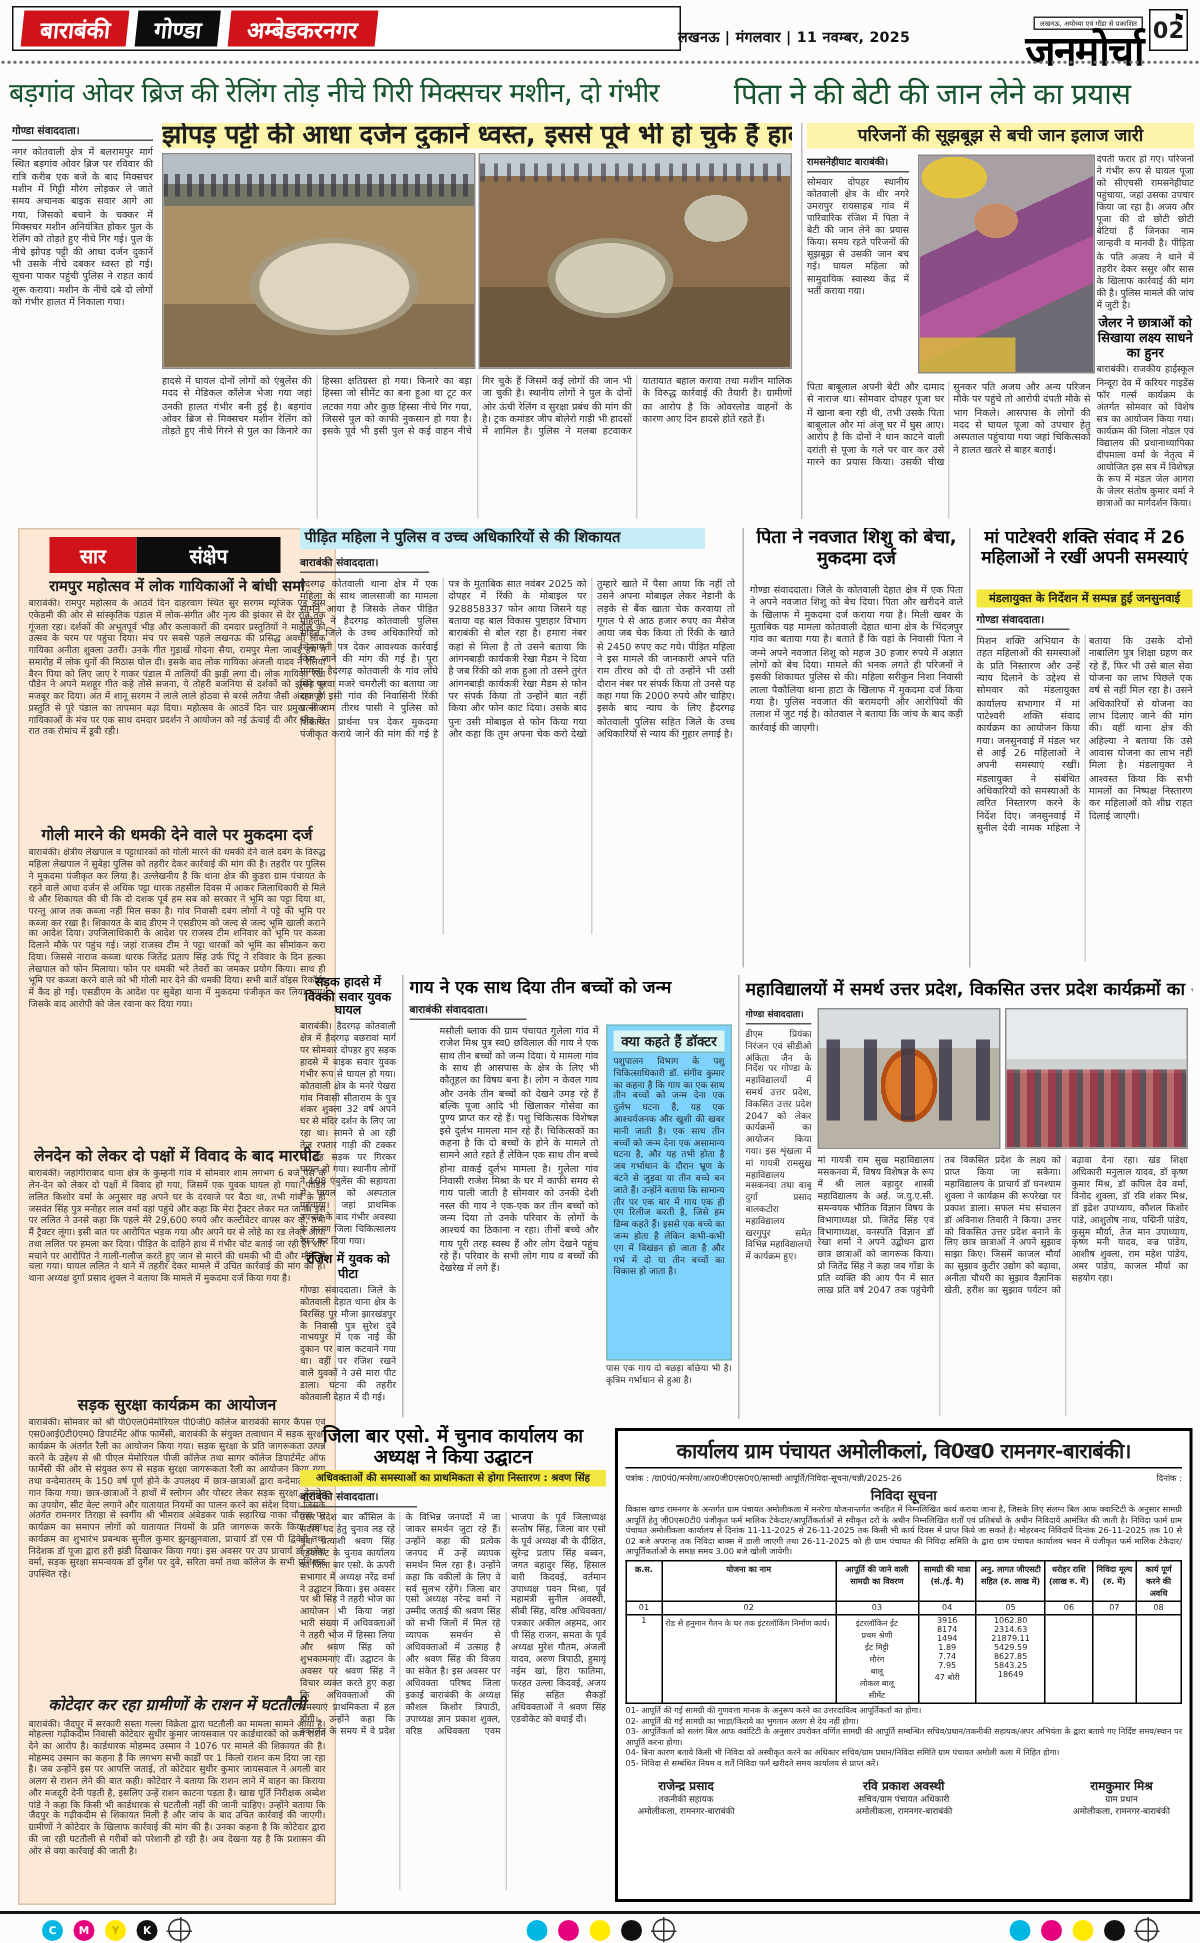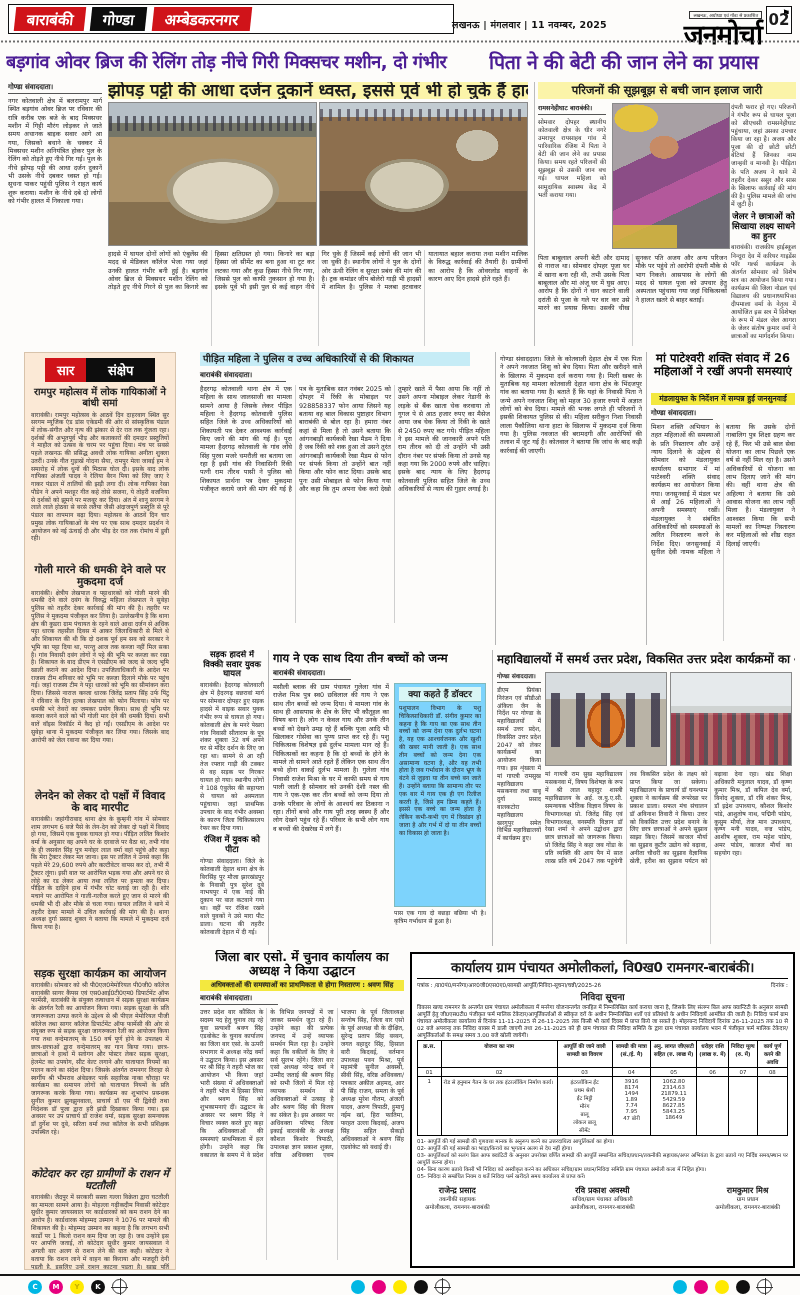--- a/index.html
+++ b/index.html
@@ -17,21 +17,21 @@
   .loc-strip{border:1.5px solid #111;background:#fff;display:flex;align-items:center;gap:6px;padding:2px 6px;}
   .loc-tab{color:#fff;font-weight:bold;font-size:15px;padding:2px 12px;transform:skewX(-6deg);}
   .loc-red{background:#d01319;}
   .loc-black{background:#0d0d0d;}
   .dateline{font-weight:bold;font-size:9.5px;letter-spacing:0.2px;color:#111;}
   .masthead-title{font-weight:bold;font-size:27px;line-height:1;color:#000;letter-spacing:-1px;}
   .masthead-slogan{border:1px solid #333;font-size:4.6px;padding:0 3px;color:#222;display:inline-block;}
   .pagebox{border:1.6px solid #111;text-align:center;font-weight:bold;font-size:15px;line-height:26px;background:#fff;}
   .flag{position:absolute;top:-7px;right:1px;font-size:9px;color:#000;}
   .dotband{background-image:radial-gradient(circle,#6b6b6b 0.9px,transparent 1.3px);background-size:4px 7px;}
-  .banner{font-weight:bold;color:#4c1d95;letter-spacing:-0.4px;}
+  .banner{font-weight:normal;color:#14532d;letter-spacing:-0.4px;}
   
   .ph{border:1px solid #8a8a8a;position:relative;overflow:hidden;}
   .ph-mix1{background:
     radial-gradient(ellipse 90px 52px at 55% 62%, #ddd5c0 0 55%, #a59a80 56% 62%, transparent 63%),
     linear-gradient(180deg,#b6bfc6 0 14%,#757668 14% 24%,#ab9168 24% 70%,#86704f 70% 100%);}
   .ph-mix1::before{content:'';position:absolute;top:9%;left:0;right:0;height:11%;
     background:repeating-linear-gradient(90deg,#3c3c46 0 3px,transparent 3px 8px);opacity:.75;}
   .ph-mix2{background:
     radial-gradient(ellipse 66px 42px at 42% 58%, #d2cbb5 0 55%, #9c9278 56% 63%, transparent 64%),
     radial-gradient(ellipse 38px 28px at 76% 30%, #c6bfab 0 55%, transparent 56%),
@@ -131,21 +131,21 @@
   </div>
   <div class="abs ph ph-woman" style="left:74px;top:21px;width:118px;height:146px;"></div>
   <div class="abs clip" style="left:196px;top:21px;width:65px;height:243px;">
     <div class="bodytxt" style="font-size:6.2px;">दंपती फरार हो गए। परिजनों ने गंभीर रूप से घायल पूजा को सीएचसी रामसनेहीघाट पहुंचाया, जहां उसका उपचार किया जा रहा है। अजय और पूजा की दो छोटी छोटी बेटियां हैं जिनका नाम जान्हवी व मानवी है। पीड़िता के पति अजय ने थाने में तहरीर देकर ससुर और सास के खिलाफ कार्रवाई की मांग की है। पुलिस मामले की जांच में जुटी है।</div>
     <div class="hl" style="font-size:8.6px;text-align:center;line-height:1.15;margin:4px 0 2px;">जेलर ने छात्राओं को सिखाया लक्ष्य साधने का हुनर</div>
     <div class="bodytxt" style="font-size:6.2px;">बाराबंकी। राजकीय हाईस्कूल निन्दूरा देव में करियर गाइडेंस फॉर गर्ल्स कार्यक्रम के अंतर्गत सोमवार को विशेष सत्र का आयोजन किया गया। कार्यक्रम की जिला नोडल एवं विद्यालय की प्रधानाध्यापिका दीपमाला वर्मा के नेतृत्व में आयोजित इस सत्र में विशेषज्ञ के रूप में मंडल जेल आगरा के जेलर संतोष कुमार वर्मा ने छात्राओं का मार्गदर्शन किया।</div>
   </div>
   <div class="abs bodytxt cols2 clip" style="left:3px;top:172px;width:189px;height:92px;">पिता बाबूलाल अपनी बेटी और दामाद से नाराज था। सोमवार दोपहर पूजा घर में खाना बना रही थी, तभी उसके पिता बाबूलाल और मां अंजू घर में घुस आए। आरोप है कि दोनों ने धान काटने वाली दरांती से पूजा के गले पर वार कर उसे मारने का प्रयास किया। उसकी चीख सुनकर पति अजय और अन्य परिजन मौके पर पहुंचे तो आरोपी दंपती मौके से भाग निकले। आसपास के लोगों की मदद से घायल पूजा को उपचार हेतु अस्पताल पहुंचाया गया जहां चिकित्सकों ने हालत खतरे से बाहर बताई।</div>
 </div>
 
-<div class="abs saar clip" style="left:24px;top:352px;width:152px;height:918px;">
+<div class="abs saar clip" style="left:12px;top:352px;width:212px;height:918px;">
   <div style="display:flex;margin:0 14px 4px;">
     <div class="saar-tab loc-red" style="width:58px;">सार</div>
     <div class="saar-tab loc-black" style="width:96px;">संक्षेप</div>
   </div>
   <div>
     <div class="saar-h">रामपुर महोत्सव में लोक गायिकाओं ने बांधी समां</div>
     <div class="saar-b" style="height:148px;">बाराबंकी। रामपुर महोत्सव के आठवें दिन दाहरवाग स्थित सुर सरगम म्यूजिक एंड डांस एकेडमी की ओर से सांस्कृतिक पंडाल में लोक-संगीत और नृत्य की झंकार से देर रात तक गूंजता रहा। दर्शकों की अभूतपूर्व भीड़ और कलाकारों की दमदार प्रस्तुतियों ने माहौल को उत्सव के चरम पर पहुंचा दिया। मंच पर सबसे पहले लखनऊ की प्रसिद्ध अवधी लोक गायिका अनीता शुक्ला उतरीं। उनके गीत गुड़ाखें गोदना सैया, रामपुर मेला जाबई हम ने समारोह में लोक धुनों की मिठास घोल दी। इसके बाद लोक गायिका अंजली यादव ने रेलिया बैरन पिया को लिए जाए रे गाकर पंडाल में तालियों की झड़ी लगा दी। लोक गायिका रेखा पौडेन ने अपने मशहूर गीत कहे तोसे सजना, ये तोहरी बजनिया से दर्शकों को झूमने पर मजबूर कर दिया। अंत में शानू सरगम ने लाले लाले होठवा से बरसे लतैया जैसी अंदाजपूर्ण प्रस्तुति से पूरे पंडाल का तापमान बढ़ा दिया। महोत्सव के आठवें दिन चार प्रमुख लोक गायिकाओं के मंच पर एक साथ दमदार प्रदर्शन ने आयोजन को नई ऊंचाई दी और भीड़ देर रात तक रोमांच में डूबी रही।</div>
   </div>
   <div>
     <div class="saar-h" style="font-size:10.5px;">गोली मारने की धमकी देने वाले पर मुकदमा दर्ज</div>
@@ -165,41 +165,42 @@
   </div>
 </div>
 
 <div class="abs" style="left:200px;top:352px;width:290px;height:293px;">
   <div class="sub-cyan clip nowrap" style="font-size:9.8px;height:14px;line-height:14px;width:264px;padding:0 3px;">पीड़ित महिला ने पुलिस व उच्च अधिकारियों से की शिकायत</div>
   <div class="byline" style="width:86px;margin-top:4px;">बाराबंकी संवाददाता।</div>
   <div class="bodytxt cols3 clip" style="height:238px;">हैदरगढ़ कोतवाली थाना क्षेत्र में एक महिला के साथ जालसाजी का मामला सामने आया है जिसके लेकर पीड़ित महिला ने हैदरगढ़ कोतवाली पुलिस सहित जिले के उच्च अधिकारियों को शिकायती पत्र देकर आवश्यक कार्रवाई किए जाने की मांग की गई है। पूरा मामला हैदरगढ़ कोतवाली के गांव लोंघे सिंह पुरवा मजरे चमरौली का बताया जा रहा है इसी गांव की निवासिनी रिंकी पत्नी राम तीरथ पासी ने पुलिस को शिकायत प्रार्थना पत्र देकर मुकदमा पंजीकृत कराये जाने की मांग की गई है पत्र के मुताबिक सात नवंबर 2025 को दोपहर में रिंकी के मोबाइल पर 928858337 फोन आया जिसने यह बताया वह बाल विकास पुष्टाहार विभाग बाराबंकी से बोल रहा है। हमारा नंबर कहां से मिला है तो उसने बताया कि आंगनबाड़ी कार्यकत्री रेखा मैडम ने दिया है जब रिंकी को शक हुआ तो उसने तुरंत आंगनबाड़ी कार्यकत्री रेखा मैडम से फोन पर संपर्क किया तो उन्होंने बात नहीं किया और फोन काट दिया। उसके बाद पुनः उसी मोबाइल से फोन किया गया और कहा कि तुम अपना चेक करो देखो तुम्हारे खाते में पैसा आया कि नहीं तो उसने अपना मोबाइल लेकर नेडानी के लड़के से बैंक खाता चेक करवाया तो गूगल पे से आठ हजार रुपए का मैसेज आया जब चेक किया तो रिंकी के खाते से 2450 रुपए कट गये। पीड़ित महिला ने इस मामले की जानकारी अपने पति राम तीरथ को दी तो उन्होंने भी उसी दौरान नंबर पर संपर्क किया तो उनसे यह कहा गया कि 2000 रुपये और चाहिए। इसके बाद न्याय के लिए हैदरगढ़ कोतवाली पुलिस सहित जिले के उच्च अधिकारियों से न्याय की गुहार लगाई है।</div>
 </div>
 
 <div class="abs vline" style="left:495px;top:352px;width:147px;height:293px;padding-left:4px;box-sizing:border-box;">
+  <div class="hl clip" style="font-size:12px;text-align:center;line-height:1.15;height:34px;">पिता ने नवजात शिशु को बेचा, मुकदमा दर्ज</div>
   <div class="bodytxt clip" style="height:252px;margin-top:3px;">गोण्डा संवाददाता। जिले के कोतवाली देहात क्षेत्र में एक पिता ने अपने नवजात शिशु को बेच दिया। पिता और खरीदने वाले के खिलाफ में मुकदमा दर्ज कराया गया है। मिली खबर के मुताबिक यह मामला कोतवाली देहात थाना क्षेत्र के भिंदजपुर गांव का बताया गया है। बताते हैं कि यहां के निवासी पिता ने जन्मे अपने नवजात शिशु को महज 30 हजार रुपये में अज्ञात लोगों को बेच दिया। मामले की भनक लगते ही परिजनों ने इसकी शिकायत पुलिस से की। महिला सरीकुन निशा निवासी लाला पैकौलिया थाना हाटा के खिलाफ में मुकदमा दर्ज किया गया है। पुलिस नवजात की बरामदगी और आरोपियों की तलाश में जुट गई है। कोतवाल ने बताया कि जांच के बाद कड़ी कार्रवाई की जाएगी।</div>
 </div>
 
 <div class="abs vline" style="left:646px;top:352px;width:149px;height:293px;padding-left:4px;box-sizing:border-box;">
   <div class="hl clip" style="font-size:11.5px;text-align:center;line-height:1.15;height:40px;">मां पाटेश्वरी शक्ति संवाद में 26 महिलाओं ने रखीं अपनी समस्याएं</div>
   <div class="sub-yellow2 clip nowrap" style="font-size:7.6px;height:12px;line-height:12px;margin:1px 0 3px;">मंडलायुक्त के निर्देशन में सम्पन्न हुई जनसुनवाई</div>
   <div class="byline" style="width:62px;">गोण्डा संवाददाता।</div>
   <div class="bodytxt cols2 clip" style="height:218px;">मिशन शक्ति अभियान के तहत महिलाओं की समस्याओं के प्रति निस्तारण और उन्हें न्याय दिलाने के उद्देश्य से सोमवार को मंडलायुक्त कार्यालय सभागार में मां पाटेश्वरी शक्ति संवाद कार्यक्रम का आयोजन किया गया। जनसुनवाई में मंडल भर से आईं 26 महिलाओं ने अपनी समस्याएं रखीं। मंडलायुक्त ने संबंधित अधिकारियों को समस्याओं के त्वरित निस्तारण करने के निर्देश दिए। जनसुनवाई में सुनील देवी नामक महिला ने बताया कि उसके दोनों नाबालिग पुत्र शिक्षा ग्रहण कर रहे हैं, फिर भी उसे बाल सेवा योजना का लाभ पिछले एक वर्ष से नहीं मिल रहा है। उसने अधिकारियों से योजना का लाभ दिलाए जाने की मांग की। वहीं थाना क्षेत्र की अहिल्या ने बताया कि उसे आवास योजना का लाभ नहीं मिला है। मंडलायुक्त ने आश्वस्त किया कि सभी मामलों का निष्पक्ष निस्तारण कर महिलाओं को शीघ्र राहत दिलाई जाएगी।</div>
 </div>
 
 <div class="abs clip" style="left:200px;top:650px;width:64px;height:295px;">
   <div class="hl" style="font-size:8.4px;text-align:center;line-height:1.15;">सड़क हादसे में विक्की सवार युवक घायल</div>
   <div class="bodytxt" style="font-size:6.1px;margin-top:2px;">बाराबंकी। हैदरगढ़ कोतवाली क्षेत्र में हैदरगढ़ बछरावां मार्ग पर सोमवार दोपहर हुए सड़क हादसे में बाइक सवार युवक गंभीर रूप से घायल हो गया। कोतवाली क्षेत्र के मनरे पेखरा गांव निवासी सीताराम के पुत्र शंकर शुक्ला 32 वर्ष अपने घर से मंदिर दर्शन के लिए जा रहा था। सामने से आ रही तेज रफ्तार गाड़ी की टक्कर से वह सड़क पर गिरकर घायल हो गया। स्थानीय लोगों ने 108 एंबुलेंस की सहायता से घायल को अस्पताल पहुंचाया। जहां प्राथमिक उपचार के बाद गंभीर अवस्था के कारण जिला चिकित्सालय रेफर कर दिया गया।</div>
   <div class="hl" style="font-size:8.4px;text-align:center;line-height:1.15;margin-top:4px;">रंजिश में युवक को पीटा</div>
   <div class="bodytxt" style="font-size:6.1px;margin-top:2px;">गोण्डा संवाददाता। जिले के कोतवाली देहात थाना क्षेत्र के बिरसिंह पुर मौजा झारखंडपुर के निवासी पुत्र सुरेश दुबे नाभयपुर में एक नाई की दुकान पर बाल कटवाने गया था। वहीं पर रंजिश रखने वाले युवकों ने उसे मारा पीट डाला। घटना की तहरीर कोतवाली देहात में दी गई।</div>
 </div>
 
 <div class="abs vline" style="left:268px;top:650px;width:220px;height:295px;padding-left:4px;box-sizing:border-box;">
   <div class="hl clip nowrap" style="font-size:11.5px;height:16px;">गाय ने एक साथ दिया तीन बच्चों को जन्म</div>
   <div class="byline" style="width:78px;margin-top:2px;">बाराबंकी संवाददाता।</div>
-  <div style="display:flex;gap:5px;">
+  <div style="display:flex;gap:5px;margin-left:20px;">
     <div class="bodytxt clip" style="width:116px;height:258px;">मसौली ब्लाक की ग्राम पंचायत गुलेला गांव में राजेश मिश्र पुत्र स्व0 छविलाल की गाय ने एक साथ तीन बच्चों को जन्म दिया। ये मामला गांव के साथ ही आसपास के क्षेत्र के लिए भी कौतूहल का विषय बना है। लोग न केवल गाय और उनके तीन बच्चों को देखने उमड़ रहे हैं बल्कि पूजा आदि भी खिलाकर गोसेवा का पुण्य प्राप्त कर रहे हैं। पशु चिकित्सक विशेषज्ञ इसे दुर्लभ मामला मान रहे हैं। चिकित्सकों का कहना है कि दो बच्चों के होने के मामले तो सामने आते रहते हैं लेकिन एक साथ तीन बच्चे होना वाकई दुर्लभ मामला है। गुलेला गांव निवासी राजेश मिश्रा के घर में काफी समय से गाय पाली जाती है सोमवार को उनकी देशी नस्ल की गाय ने एक-एक कर तीन बच्चों को जन्म दिया तो उनके परिवार के लोगों के आश्चर्य का ठिकाना न रहा। तीनों बच्चे और गाय पूरी तरह स्वस्थ हैं और लोग देखने पहुंच रहे हैं। परिवार के सभी लोग गाय व बच्चों की देखरेख में लगे हैं।</div>
     <div style="width:92px;">
       <div class="docbox clip" style="height:216px;">
         <div class="t">क्या कहते हैं डॉक्टर</div>
         <div class="bodytxt" style="font-size:6px;">पशुपालन विभाग के पशु चिकित्साधिकारी डॉ. संगीव कुमार का कहना है कि गाय का एक साथ तीन बच्चों को जन्म देना एक दुर्लभ घटना है, यह एक आश्चर्यजनक और खुशी की खबर मानी जाती है। एक साथ तीन बच्चों को जन्म देना एक असामान्य घटना है, और यह तभी होता है जब गर्भाधान के दौरान भ्रूण के बंटने से जुड़वा या तीन बच्चे बन जाते हैं। उन्होंने बताया कि सामान्य तौर पर एक बार में गाय एक ही एग रिलीज करती है, जिसे हम डिम्ब कहते हैं। इससे एक बच्चे का जन्म होता है लेकिन कभी-कभी एग में विखंडन हो जाता है और गर्भ में दो या तीन बच्चों का विकास हो जाता है।</div>
       </div>
       <div class="bodytxt clip" style="font-size:6px;height:30px;margin-top:2px;">पास एक गाय दो बछड़ा बछिया भी है। कृत्रिम गर्भाधान से हुआ है।</div>
     </div>
   </div>
 </div>

